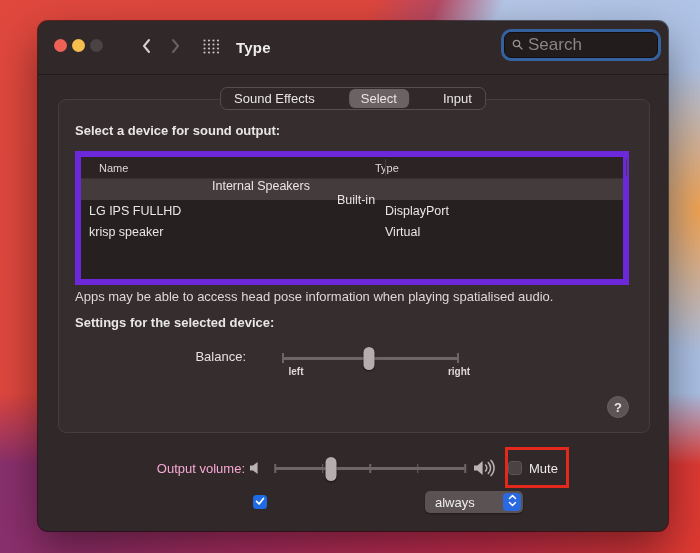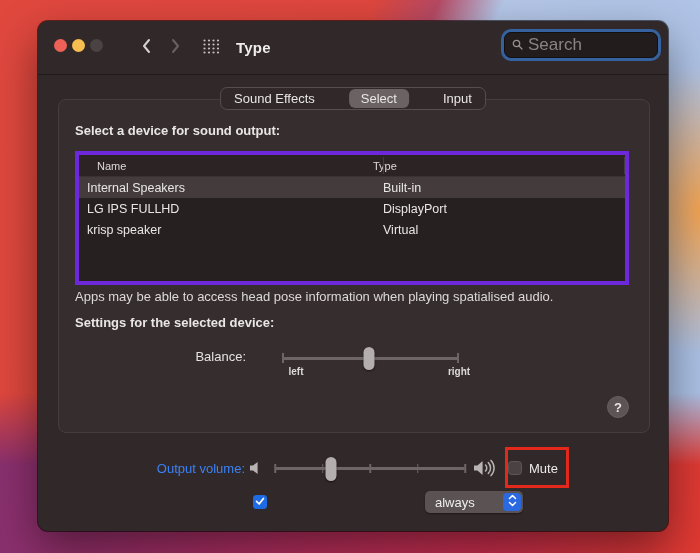--- a/index.html
+++ b/index.html
@@ -60,30 +60,30 @@
   .contentbox { position:absolute; left:20px; top:78px; width:592px; height:334px;
     background:#352d2e; border:1px solid #463d3e; border-radius:8px; z-index:1; }
 
   .section-label { position:absolute; left:16px; color:#e9e6e6; font-size:13px; font-weight:700; }
   .lbl-select { top:23px; }
   .note { position:absolute; left:16px; top:189px; color:#ddd9d9; font-size:13px; font-weight:400; }
   .lbl-settings { top:215px; }
 
   
   .devtable { position:absolute; left:16px; top:51px; width:554px; height:134px;
-    background:#262020; border:4px solid #6d28d9; }
+    background:#262020; border:6px solid #6d28d9; }
   .thead { position:relative; height:22px; background:#2b2324; border-bottom:1px solid #3a3132;
     display:flex; align-items:center; }
   .th { font-size:11px; color:#dedada; font-weight:400; }
   .th.name { padding-left:18px; width:286px; }
   .th.type { padding-left:8px; }
   .colsep { position:absolute; top:2px; bottom:2px; width:1px; background:#453c3d; }
   .colsep.c1 { left:304px; } .colsep.c2 { left:545px; }
   .trow { height:21px; display:flex; align-items:center; font-size:12.5px; color:#e9e6e6; }
-  .trow.selected { background:#433b3c; }
+  .trow.selected { background:#433b3c;flex-direction:column; }
   .td.name { padding-left:8px; width:296px; }
   .td.type { padding-left:8px; }
 
   
   .balance-label { position:absolute; left:0; top:249px; width:187px; text-align:right;
     color:#e6e2e2; font-size:13px; }
   .slider { position:absolute; }
   .slider .track { position:absolute; left:0; right:0; top:10px; height:3px;
     background:#6e6566; border-radius:2px; }
   .slider .endtick { position:absolute; top:6px; width:2px; height:10px; background:#6e6566; }
@@ -96,21 +96,21 @@
   .minmax { position:absolute; top:266px; width:40px; text-align:center;
     color:#ddd9d9; font-size:10px; font-weight:700; }
   .lab-left { left:217px; } .lab-right { left:380px; }
 
   .helpbtn { position:absolute; left:548px; top:296px; width:22px; height:22px;
     border-radius:50%; background:#5c5455; color:#e9e6e6; font-size:13px; font-weight:700;
     display:flex; align-items:center; justify-content:center; border:1px solid #685f60; }
 
   
   .vol-label { position:absolute; left:0; top:440px; width:207px; text-align:right;
-    color:#3b82f6; font-size:13px; }
+    color:#f9a8d4; font-size:13px; }
   .spk { position:absolute; display:flex; align-items:center; }
   .spk-left { left:211px; top:440px; }
   .spk-right { left:435px; top:438px; }
   .volume-slider { left:237px; top:436px; width:190px; height:24px; }
   .volume-slider .thumb { height:24px; }
 
   .redbox { position:absolute; left:467px; top:426px; width:64px; height:41px;
     border:3px solid #e3291c; z-index:5; }
 
   .checkbox { position:absolute; width:14px; height:14px; border-radius:3.5px; }

